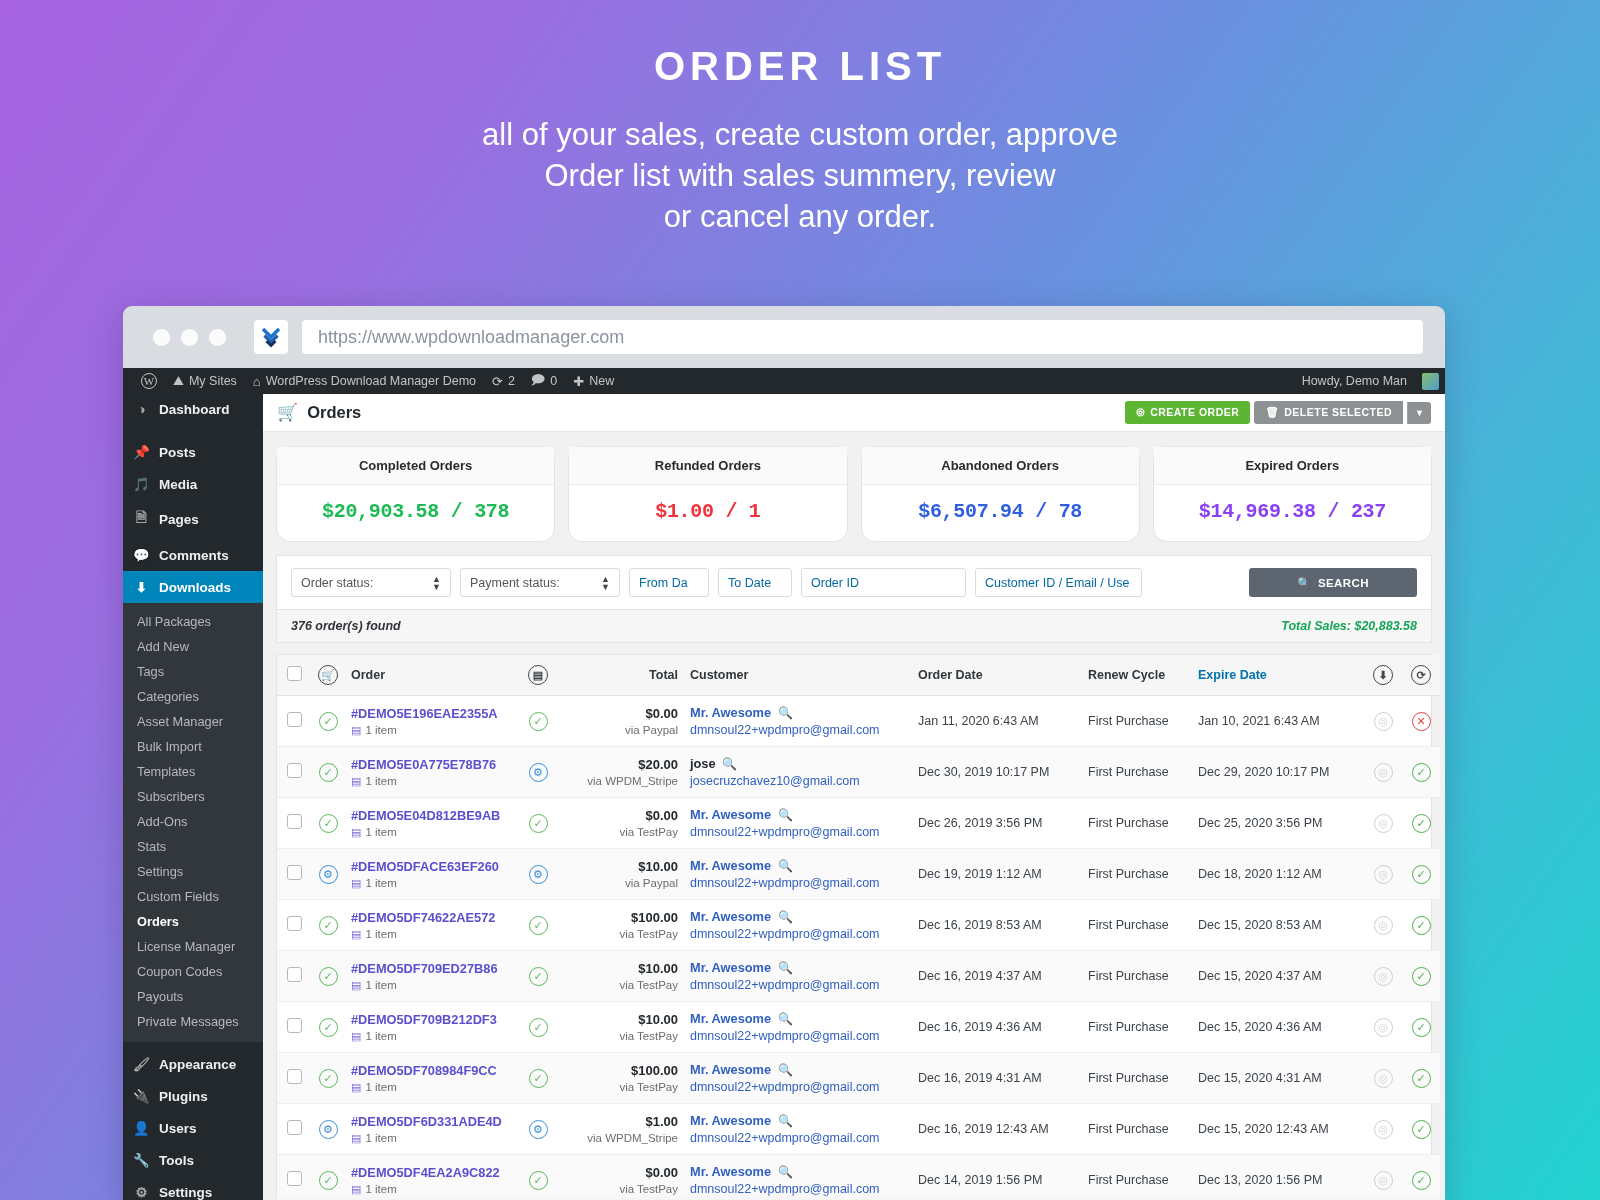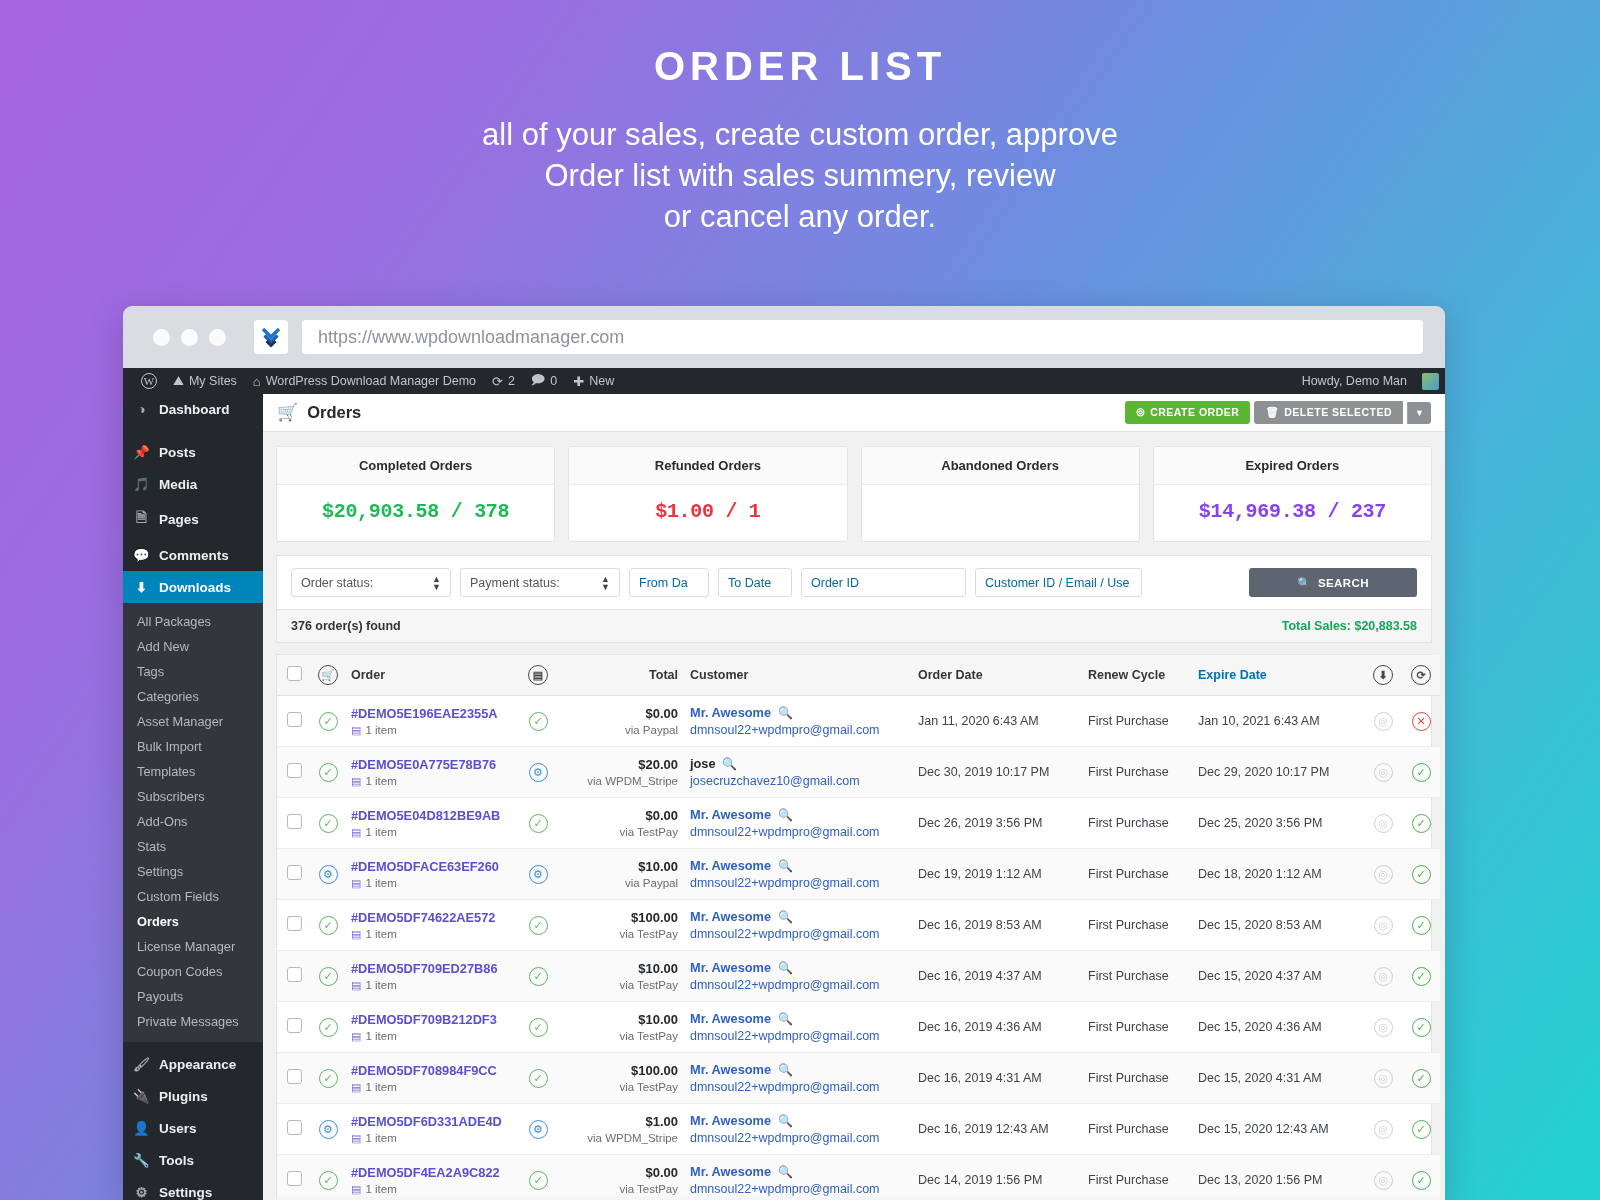--- a/index.html
+++ b/index.html
@@ -94,21 +94,21 @@
     font-size: 10.5px; font-weight: 700; letter-spacing: .5px; color: #fff;
     border: none; border-radius: 3px; padding: 6px 11px; display:flex; align-items:center; gap:5px;
     cursor: pointer; text-transform: uppercase; line-height:1;
   }
   .btn-green { background: #5cb533; }
   .btn-grey { background: #8e9194; border-radius: 3px 0 0 3px; }
   .btn-caret { background:#8e9194; border-radius: 0 3px 3px 0; padding: 6px 7px; border-left:1px solid #a0a3a6; color:#fff; font-size:9px; display:flex; align-items:center;}
 
   
   .stats { display: flex; gap: 13px; padding: 14px 13px 0 13px; }
-  .card { flex: 1; background: #fff; border: 1px solid #e3e3e3; border-radius: 3px; }
+  .card { flex: 1; background: #fff; border: 1px solid #e3e3e3; border-radius: 14px; }
   .card-h { text-align: center; font-size: 13px; font-weight: 700; color: #2b2b2b;
             padding: 11px 0; border-bottom: 1px solid #ececec; background:#fafafa;}
   .card-v { text-align: center; font-size: 20px; font-weight: 700; padding: 15px 0 18px;
             font-family: "Liberation Mono", monospace; letter-spacing: -0.3px; }
 
   
   .filterbar {
     margin: 13px 13px 0; background: #fff; border:1px solid #e3e3e3; border-bottom:none;
     display:flex; align-items:center; gap: 9px; padding: 12px 14px;
   }
@@ -122,21 +122,21 @@
   .sel .arrows { font-size: 9px; line-height: 8px; color:#444; display:flex; flex-direction:column; }
   .w-from { width: 80px; } .w-to { width: 74px; } .w-oid { width: 165px; } .w-cust { width: 167px; }
   .btn-search {
     margin-left: auto; background: #5d6670; color: #fff; height: 29px; width: 168px;
     display:flex; align-items:center; justify-content:center; gap:6px;
     font-size: 11.5px; font-weight: 700; letter-spacing:.4px; border-radius: 3px; text-transform: uppercase;
   }
 
   .countbar {
     margin: 0 13px; background:#f6f6f6; border:1px solid #e3e3e3;
-    display:flex; align-items:center; padding: 9px 14px; font-size: 12.5px; font-weight:700; color:#31353a;
+    display:flex; align-items:center; padding: 9px 14px; font-size: 12.5px; font-weight:700; color:#31353a;font-style:italic;
   }
   .countbar .total { margin-left:auto; color: #18a558; font-weight: 700; }
 
   
   .tablewrap { margin: 11px 13px 0; background: #fff; border:1px solid #e3e3e3; border-bottom:none; }
   table { width: 100%; border-collapse: collapse; table-layout: fixed; }
   thead th {
     background:#f6f6f6; text-align:left; font-size:12.5px; font-weight:700; color:#32373c;
     padding: 10px 6px; border-bottom: 1px solid #e1e1e1; vertical-align: middle;
   }
@@ -344,20 +344,21 @@
         <div class="card">
           <div class="card-h">Completed Orders</div>
           <div class="card-v" style="color:#1db954">$20,903.58 / 378</div>
         </div>
         <div class="card">
           <div class="card-h">Refunded Orders</div>
           <div class="card-v" style="color:#f0323c">$1.00 / 1</div>
         </div>
         <div class="card">
           <div class="card-h">Abandoned Orders</div>
+          <div class="card-v" style="color:#2f5fe0">$6,507.94 / 78</div>
         </div>
         <div class="card">
           <div class="card-h">Expired Orders</div>
           <div class="card-v" style="color:#8a3ff0">$14,969.38 / 237</div>
         </div>
       </div>
 
       <div class="filterbar">
         <div class="fld sel">
           <span>Order status:</span>

